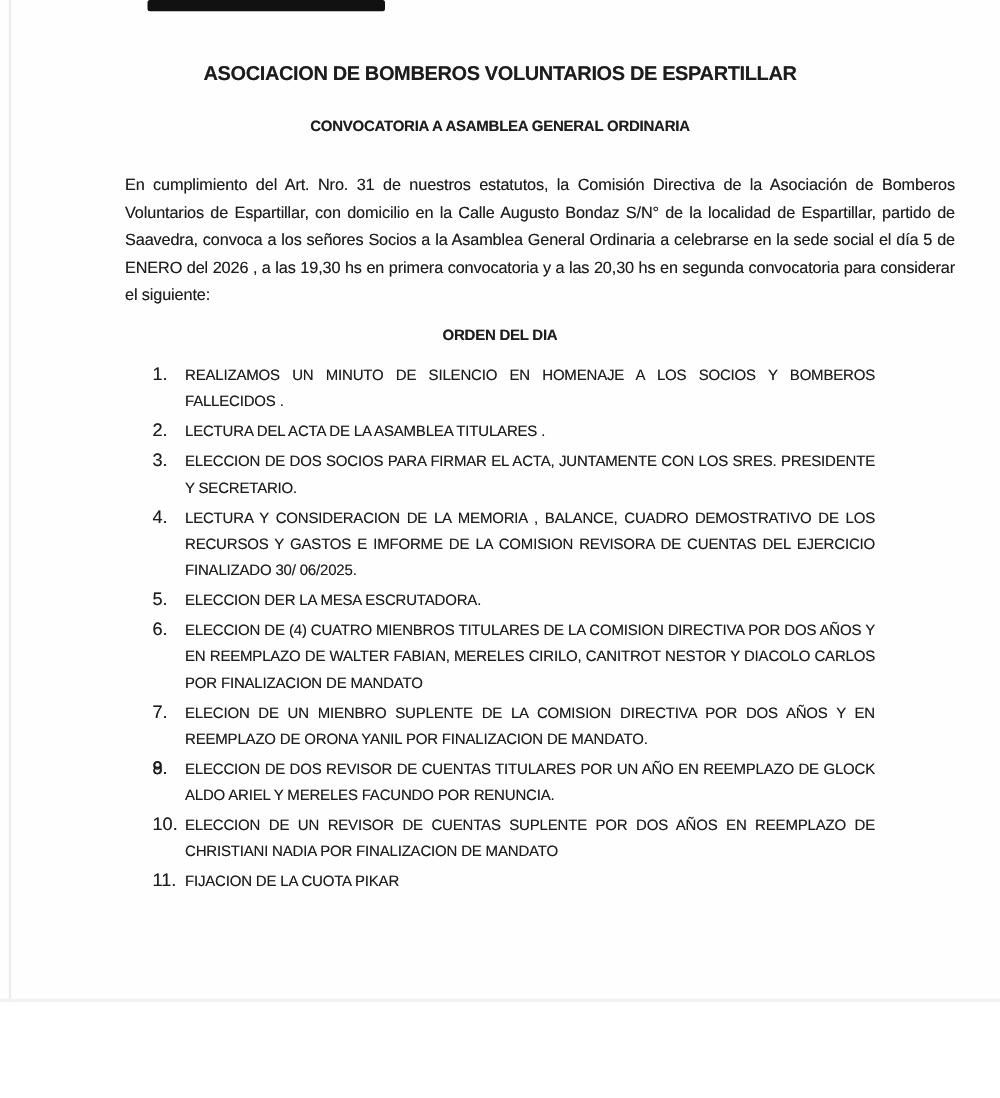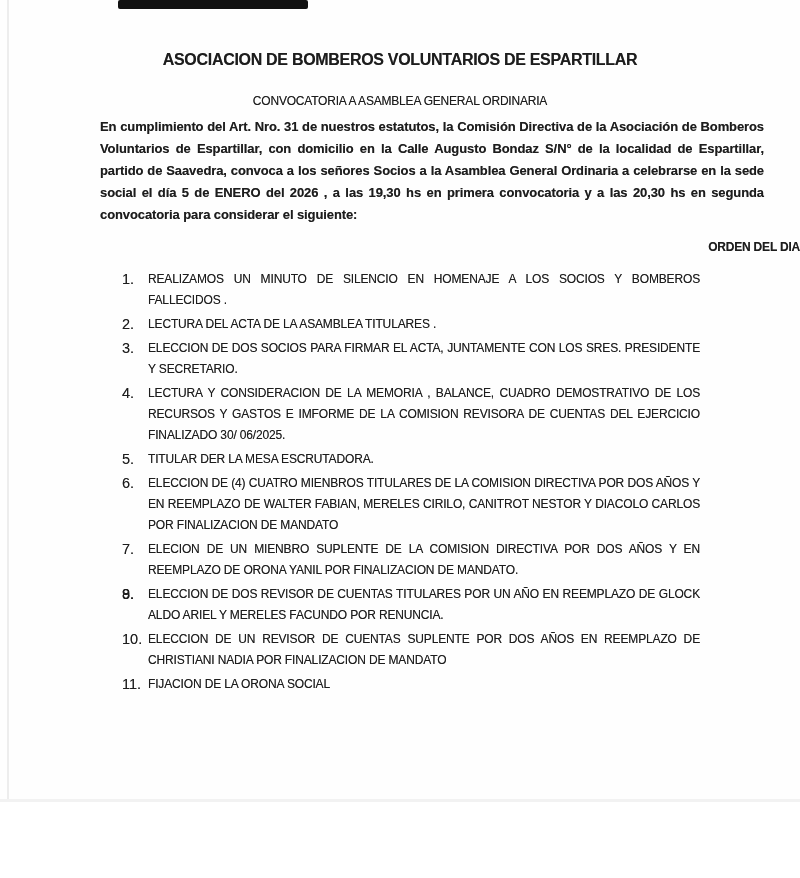--- a/index.html
+++ b/index.html
@@ -15,30 +15,29 @@
   .scan-edge-left{position:absolute;left:7px;top:0;width:2px;height:100%;background:#ededed;}
   .scan-edge-bottom{position:absolute;left:0;bottom:0;width:100%;height:3px;background:#f2f2f2;}
   .redaction-bar{position:absolute;left:118px;top:0;width:190px;height:9px;background:#111;border-radius:2px;}
   .doc{position:relative;padding-top:50px;}
   .title{
     margin:0;text-align:center;
     font-size:16px;font-weight:bold;line-height:20px;letter-spacing:-0.3px;
   }
   .subtitle{
     margin:24px 0 0 0;text-align:center;
-    font-size:12px;font-weight:normal;line-height:14px;letter-spacing:-0.2px;
+    font-size:12px;font-weight:bold;line-height:14px;letter-spacing:-0.2px;
   }
   .intro{
-    margin:8px 36px 0 100px;
+    margin:29px 36px 0 100px;
     font-size:13px;line-height:22px;letter-spacing:-0.1px;
     text-align:justify;
-    font-weight:bold;
   }
   .agenda-heading{
-    margin:14px 0 0 0;text-align:right;
+    margin:14px 0 0 0;text-align:center;
     font-size:12px;font-weight:bold;line-height:14px;letter-spacing:-0.2px;
   }
   .agenda{margin:15px 100px 0 122px;width:578px;}
   .agenda-item{
     position:relative;
     padding-left:26px;
     margin-bottom:3px;
     font-size:12px;line-height:21px;letter-spacing:-0.15px;
     text-align:justify;
   }
@@ -82,21 +81,21 @@
       <div class="agenda-item">
         <span class="agenda-num">3.</span>
         <span>ELECCION DE DOS SOCIOS PARA FIRMAR EL ACTA, JUNTAMENTE CON LOS SRES. PRESIDENTE Y SECRETARIO.</span>
       </div>
       <div class="agenda-item">
         <span class="agenda-num">4.</span>
         <span>LECTURA Y CONSIDERACION DE LA MEMORIA , BALANCE, CUADRO DEMOSTRATIVO DE LOS RECURSOS Y GASTOS E IMFORME DE LA COMISION REVISORA DE CUENTAS DEL EJERCICIO FINALIZADO 30/ 06/2025.</span>
       </div>
       <div class="agenda-item">
         <span class="agenda-num">5.</span>
-        <span>TITULAR DER LA MESA ESCRUTADORA.</span>
+        <span>ELECCION DER LA MESA ESCRUTADORA.</span>
       </div>
       <div class="agenda-item">
         <span class="agenda-num">6.</span>
         <span>ELECCION DE (4) CUATRO MIENBROS TITULARES DE LA COMISION DIRECTIVA POR DOS AÑOS Y EN REEMPLAZO DE WALTER FABIAN, MERELES CIRILO, CANITROT NESTOR Y DIACOLO CARLOS POR FINALIZACION DE MANDATO</span>
       </div>
       <div class="agenda-item">
         <span class="agenda-num">7.</span>
         <span>ELECION DE UN MIENBRO SUPLENTE DE LA COMISION DIRECTIVA POR DOS AÑOS Y EN REEMPLAZO DE ORONA YANIL POR FINALIZACION DE MANDATO.</span>
       </div>
       <div class="agenda-item">
@@ -105,19 +104,19 @@
       <div class="agenda-item">
         <span class="agenda-num">9.</span>
         <span>ELECCION DE DOS REVISOR DE CUENTAS TITULARES POR UN AÑO EN REEMPLAZO DE GLOCK ALDO ARIEL Y MERELES FACUNDO POR RENUNCIA.</span>
       </div>
       <div class="agenda-item">
         <span class="agenda-num">10.</span>
         <span>ELECCION DE UN REVISOR DE CUENTAS SUPLENTE POR DOS AÑOS EN REEMPLAZO DE CHRISTIANI NADIA POR FINALIZACION DE MANDATO</span>
       </div>
       <div class="agenda-item">
         <span class="agenda-num">11.</span>
-        <span>FIJACION DE LA ORONA SOCIAL</span>
+        <span>FIJACION DE LA CUOTA PIKAR</span>
       </div>
     </div>
 
 
   </div>
 </div>
 
 </body></html>

